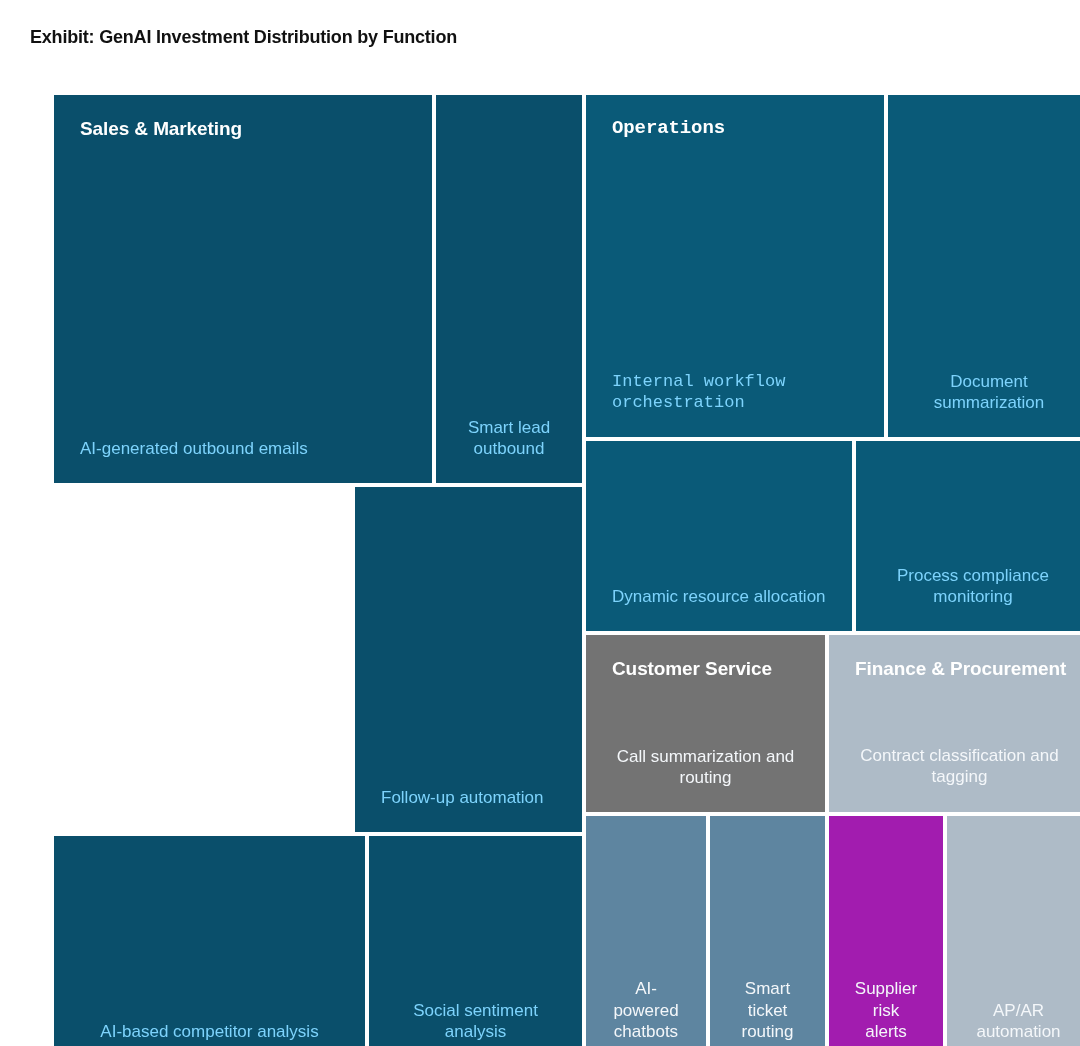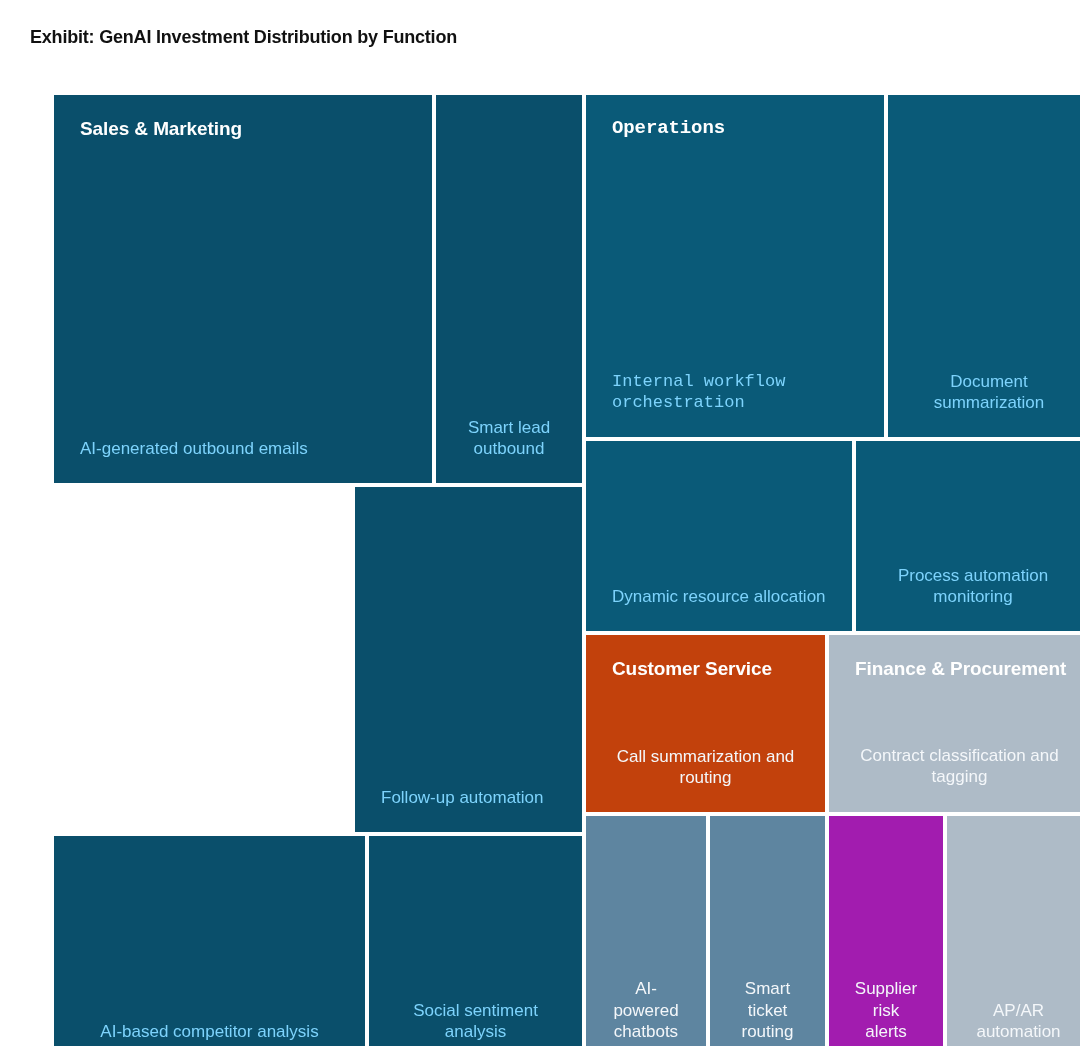--- a/index.html
+++ b/index.html
@@ -93,24 +93,24 @@
 
   <div class="tile" style="left:834px; top:0px; width:206px; height:346px; background:#0a5a78;">
     <div class="leaf-label">Document summarization</div>
   </div>
 
   <div class="tile" style="left:532px; top:346px; width:270px; height:194px; background:#0a5a78;">
     <div class="leaf-label align-left">Dynamic resource allocation</div>
   </div>
 
   <div class="tile" style="left:802px; top:346px; width:238px; height:194px; background:#0a5a78;">
-    <div class="leaf-label">Process automation monitoring</div>
+    <div class="leaf-label">Process compliance monitoring</div>
   </div>
 
-  <div class="tile light" style="left:532px; top:540px; width:243px; height:181px; background:#c2410c;">
+  <div class="tile light" style="left:532px; top:540px; width:243px; height:181px; background:#737373;">
     <div class="group-title">Customer Service</div>
     <div class="leaf-label">Call summarization and routing</div>
   </div>
 
   <div class="tile light" style="left:532px; top:721px; width:124px; height:254px; background:#5e85a0;">
     <div class="leaf-label">AI-powered chatbots</div>
   </div>
 
   <div class="tile light" style="left:656px; top:721px; width:119px; height:254px; background:#5e85a0;">
     <div class="leaf-label">Smart ticket routing</div>

